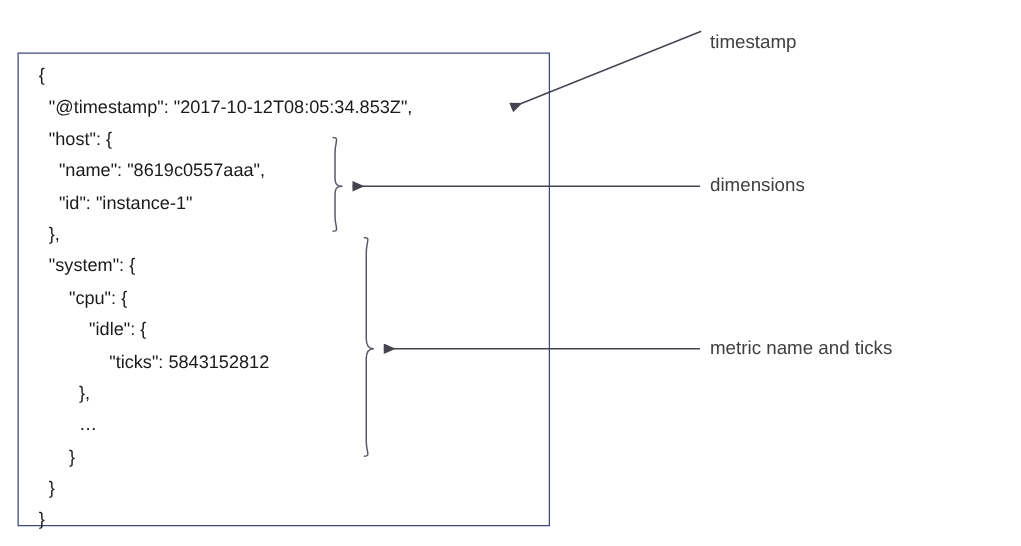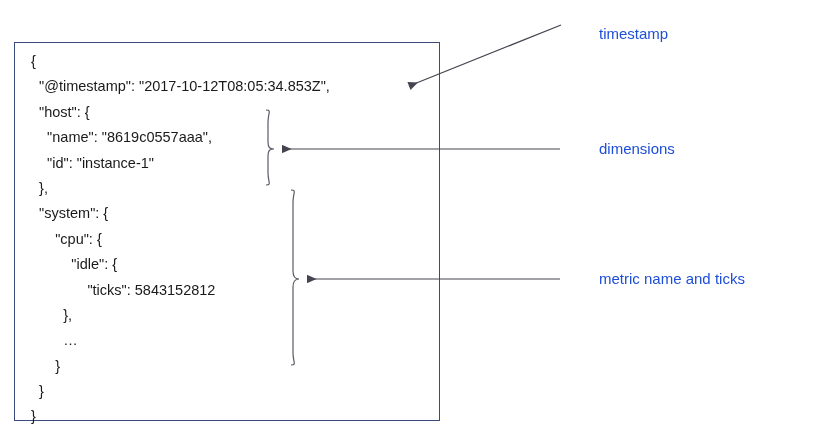--- a/index.html
+++ b/index.html
@@ -57,23 +57,22 @@
     width: 817px;
     height: 437px;
     pointer-events: none;
   }
 
   
   .anno-label {
     position: absolute;
     font-family: "Liberation Sans", sans-serif;
     font-size: 15px;
-    color: #1d4ed8;
+    color: #404040;
     white-space: nowrap;
-    margin-left: 31px;
   }
   .anno-timestamp { left: 568px; top: 25px; }
   .anno-dimensions { left: 568px; top: 140px; text-align: center; }
   .anno-metric { left: 568px; top: 270px; }
 </style>
 </head>
 <body>
 
 <div id="stage">
 

